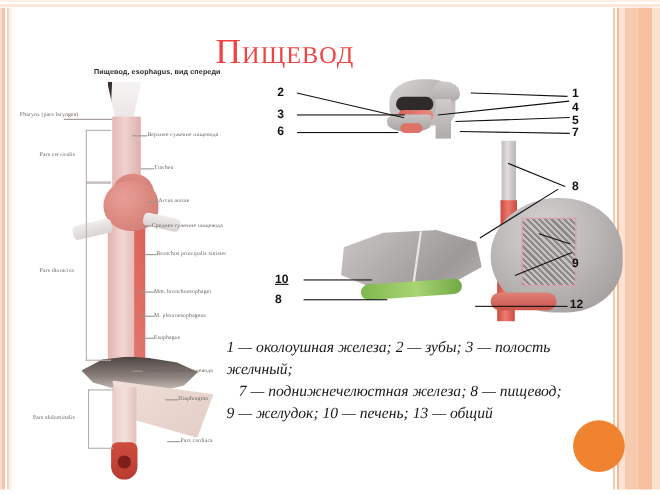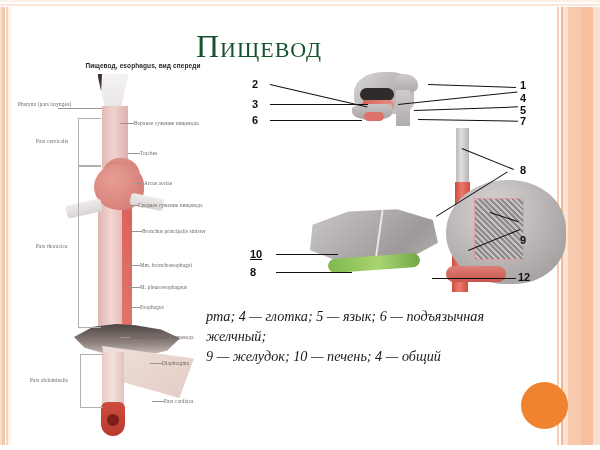--- a/index.html
+++ b/index.html
@@ -34,21 +34,21 @@
     background:linear-gradient(to bottom,
       #fdf0e7 0px,#fdf0e7 2px,
       #ffffff 2px,#ffffff 4px,
       #fbe6da 4px,#fbe6da 6px,
       #ffffff 6px,#ffffff 7px);}
   .edge-bottom{position:absolute;left:0;right:0;bottom:0;height:5px;background:#ffffff;}
 
   
   .title{position:absolute;left:196px;top:28px;
     font-family:"Liberation Serif", serif;
-    font-size:32px;color:#14532d;letter-spacing:1px;
+    font-size:32px;color:#ef4444;letter-spacing:1px;
     font-variant:small-caps;white-space:nowrap;}
 
   
   .left-fig{position:absolute;left:18px;top:62px;width:200px;height:372px;}
   .left-cap{position:absolute;left:45px;top:0px;width:160px;text-align:center;
     font-family:"Liberation Sans", sans-serif;
     font-size:6.5px;font-weight:700;color:#2c2724;letter-spacing:.1px;}
   .lbl{position:absolute;font-family:"Liberation Serif", serif;
     font-size:5.2px;color:#6b6461;white-space:nowrap;letter-spacing:.15px;}
   .lbl.r{text-align:left;}
@@ -262,19 +262,20 @@
     <div class="num" style="left:270px;top:9px;">1</div>
     <div class="num" style="left:270px;top:22px;">4</div>
     <div class="num" style="left:270px;top:34px;">5</div>
     <div class="num" style="left:270px;top:45px;">7</div>
     <div class="num" style="left:270px;top:94px;">8</div>
     <div class="num" style="left:270px;top:164px;">9</div>
     <div class="num" style="left:268px;top:201px;">12</div>
   </div>
 
   <div class="caption">
-    <p>рта; 4 — глотка; 5 — язык; 6 — подъязычная</p>
+    <p class="cap1">1 — околоушная железа; 2 — зубы; 3 — полость</p>
     <p>желчный;</p>
-    <p>9 — желудок; 10 — печень; 4 — общий</p>
+    <p class="cap2">7 — поднижнечелюстная железа; 8 — пищевод;</p>
+    <p>9 — желудок; 10 — печень; 13 — общий</p>
   </div>
 
   <div class="bubble"></div>
 </div>
 
 </body></html>

